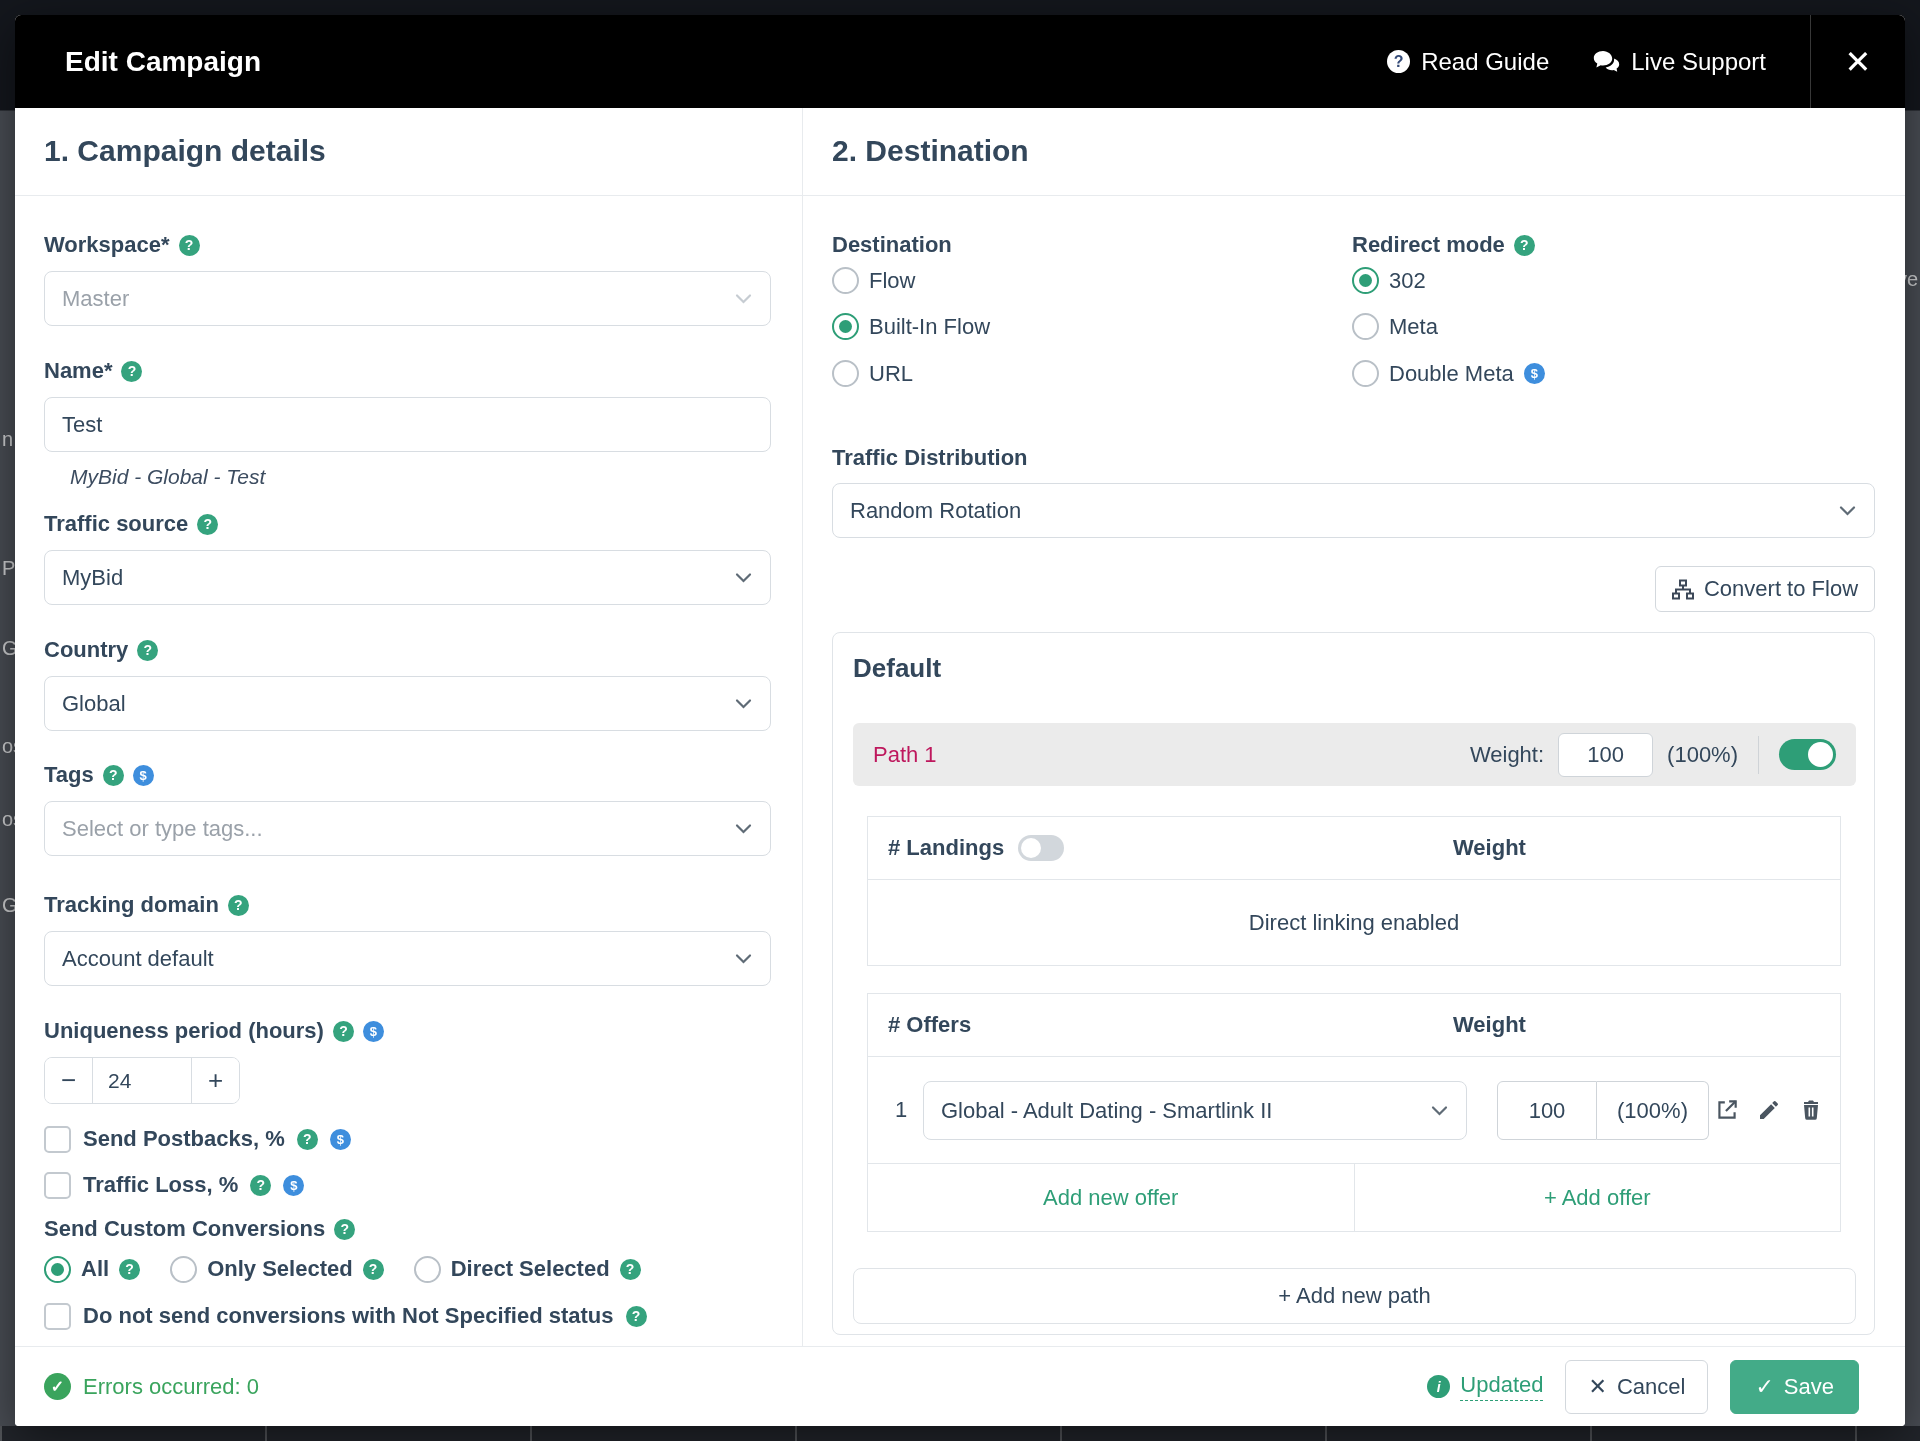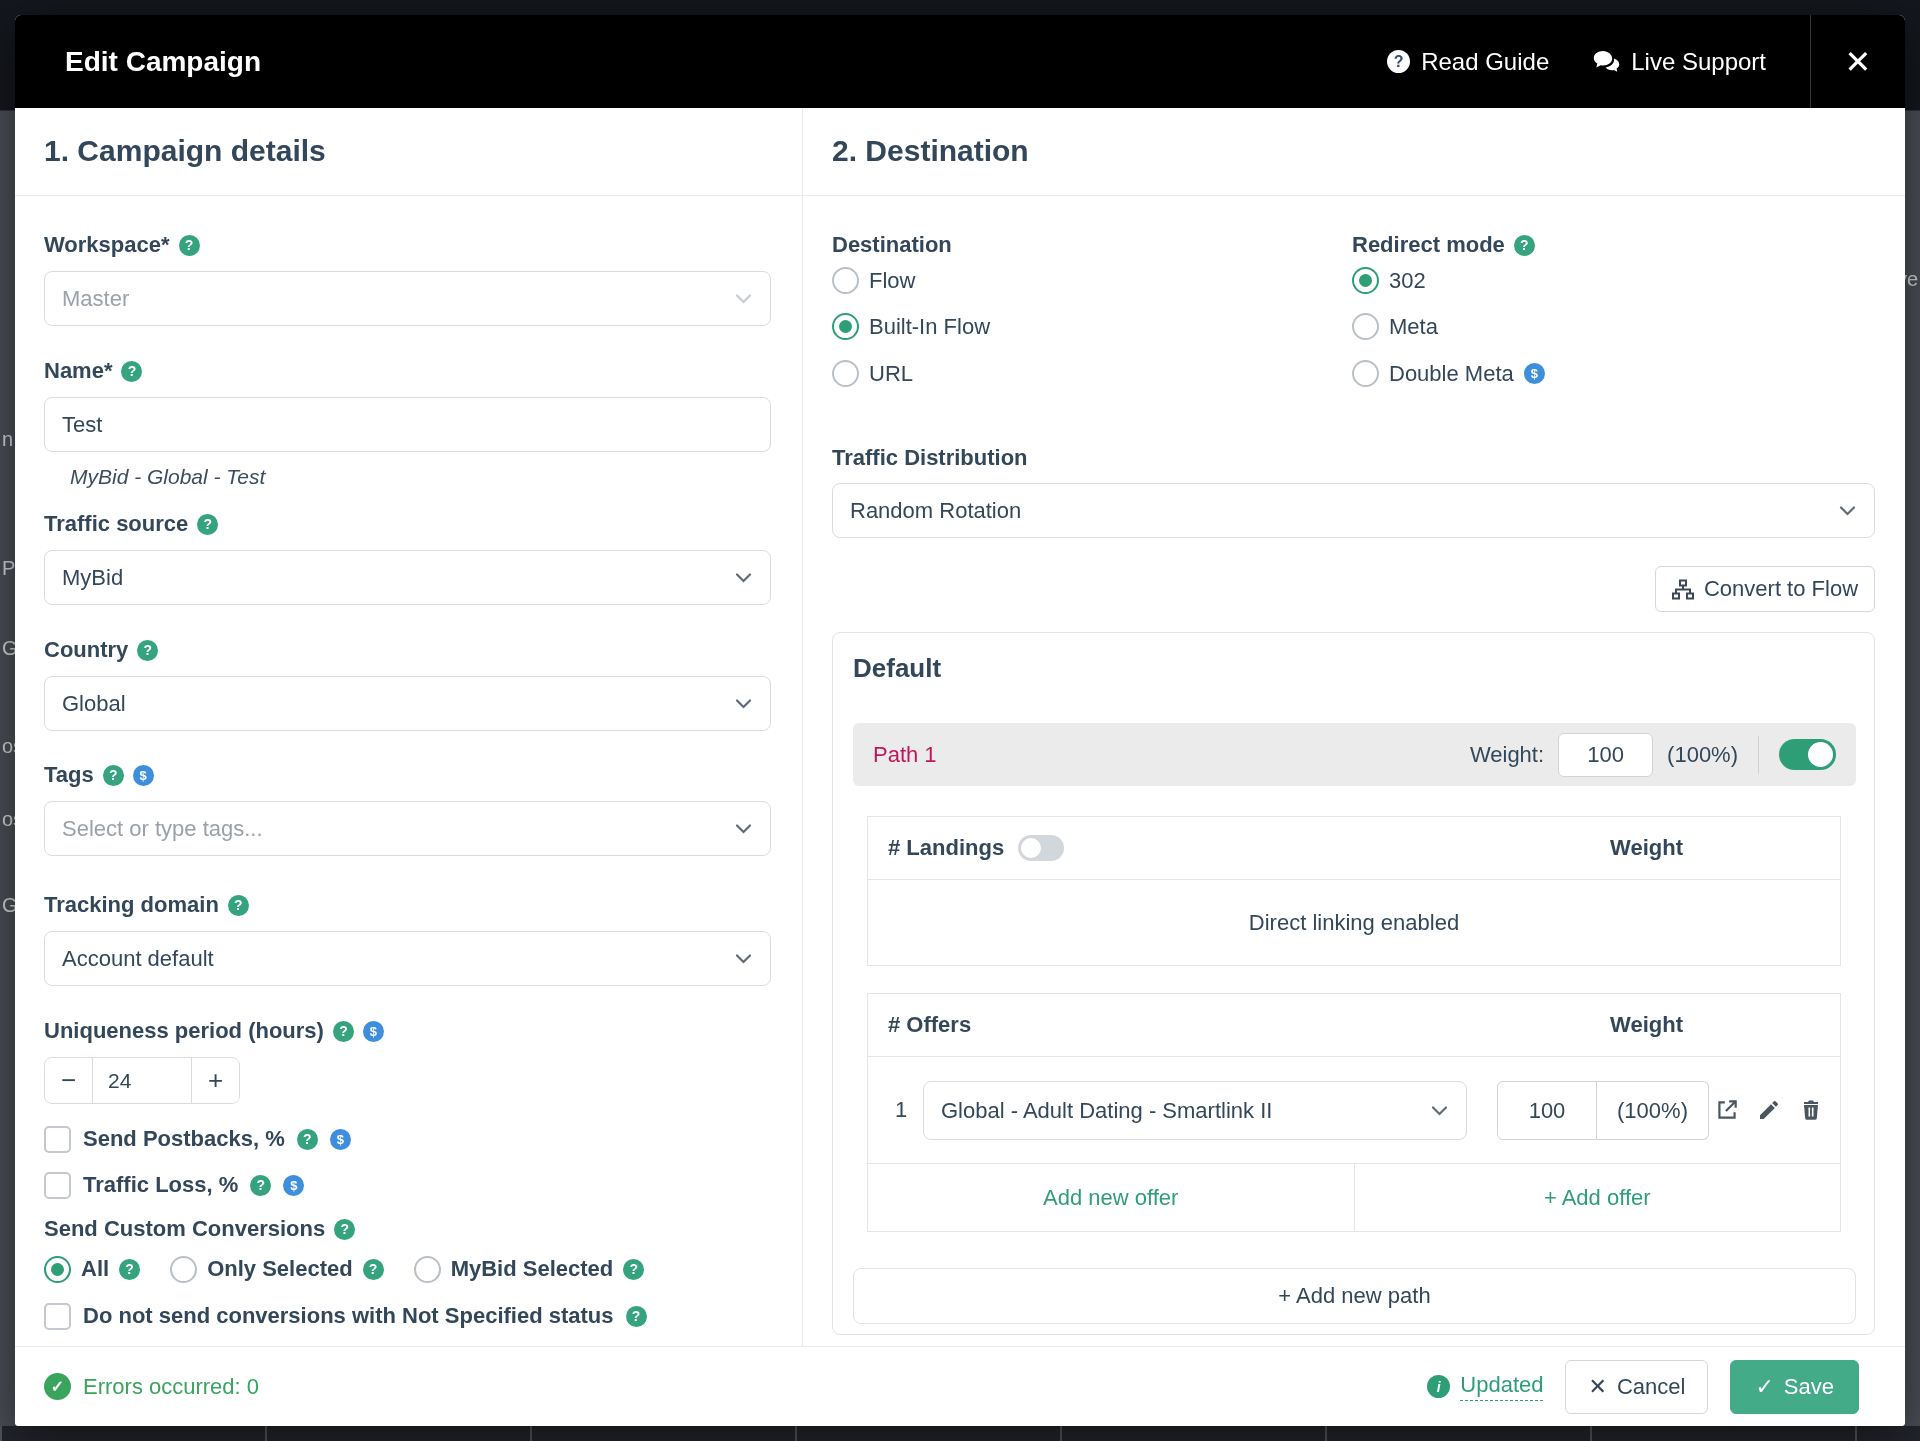--- a/index.html
+++ b/index.html
@@ -86,21 +86,21 @@
     font-size:22px; color:#33475b; text-align:center; font-family:inherit; }
   .pb-divider { width:1px; height:38px; background:#cfd3d7; margin:0 6px; }
   .toggle { width:57px; height:31px; border-radius:16px; background:#2e9e77; position:relative; cursor:pointer; flex:none; }
   .toggle .knob { position:absolute; right:3px; top:3px; width:25px; height:25px; border-radius:50%; background:#fff; }
   .toggle-sm { width:46px; height:26px; border-radius:13px; background:#d2d7dc; position:relative; cursor:pointer; flex:none; }
   .toggle-sm .knob { position:absolute; left:3px; top:3px; width:20px; height:20px; border-radius:50%; background:#fff; }
 
   .itable { position:absolute; left:34px; width:974px; border:1px solid #e2e6ea; background:#fff; }
   .it-header { height:62px; display:flex; align-items:center; padding:0 20px; position:relative; }
   .hname { font-size:22px; font-weight:700; color:#33475b; display:flex; align-items:center; gap:14px; }
-  .wcol { position:absolute; left:585px; width:230px; text-align:right; font-size:22px; font-weight:700; color:#33475b; }
+  .wcol { position:absolute; left:585px; width:230px; text-align:left; font-size:22px; font-weight:700; color:#33475b; }
   .it-row { border-top:1px solid #e2e6ea; }
   .direct-row { height:86px; display:flex; align-items:center; justify-content:center; font-size:22px; color:#33475b; }
   .offer-row { height:107px; position:relative; }
   .offer-idx { position:absolute; left:27px; top:50%; transform:translateY(-50%); font-size:22px; color:#33475b; }
   .offer-select { position:absolute; left:55px; top:24px; width:544px; height:59px; }
   .wgroup { position:absolute; left:629px; top:24px; display:flex; height:59px; }
   .wg-input { width:100px; height:59px; border:1px solid #cfd4d9; border-radius:6px 0 0 6px; font-size:22px;
     text-align:center; color:#33475b; font-family:inherit; }
   .wg-pct { width:112px; height:59px; border:1px solid #cfd4d9; border-left:none; border-radius:0 6px 6px 0;
     display:flex; align-items:center; justify-content:center; font-size:22px; color:#33475b; }
@@ -285,21 +285,21 @@
       <span class="opt-label bold">All</span>
       <span class="help">?</span>
     </div>
     <div class="opt">
       <span class="radio"></span>
       <span class="opt-label bold">Only Selected</span>
       <span class="help">?</span>
     </div>
     <div class="opt">
       <span class="radio"></span>
-      <span class="opt-label bold">MyBid Selected</span>
+      <span class="opt-label bold">Direct Selected</span>
       <span class="help">?</span>
     </div>
   </div>
 
   <div class="abs checkrow" style="left:29px;top:1285px">
     <span class="checkbox"></span>
     <span class="cr-label">Do not send conversions with Not Specified status</span>
     <span class="help">?</span>
   </div>
 

